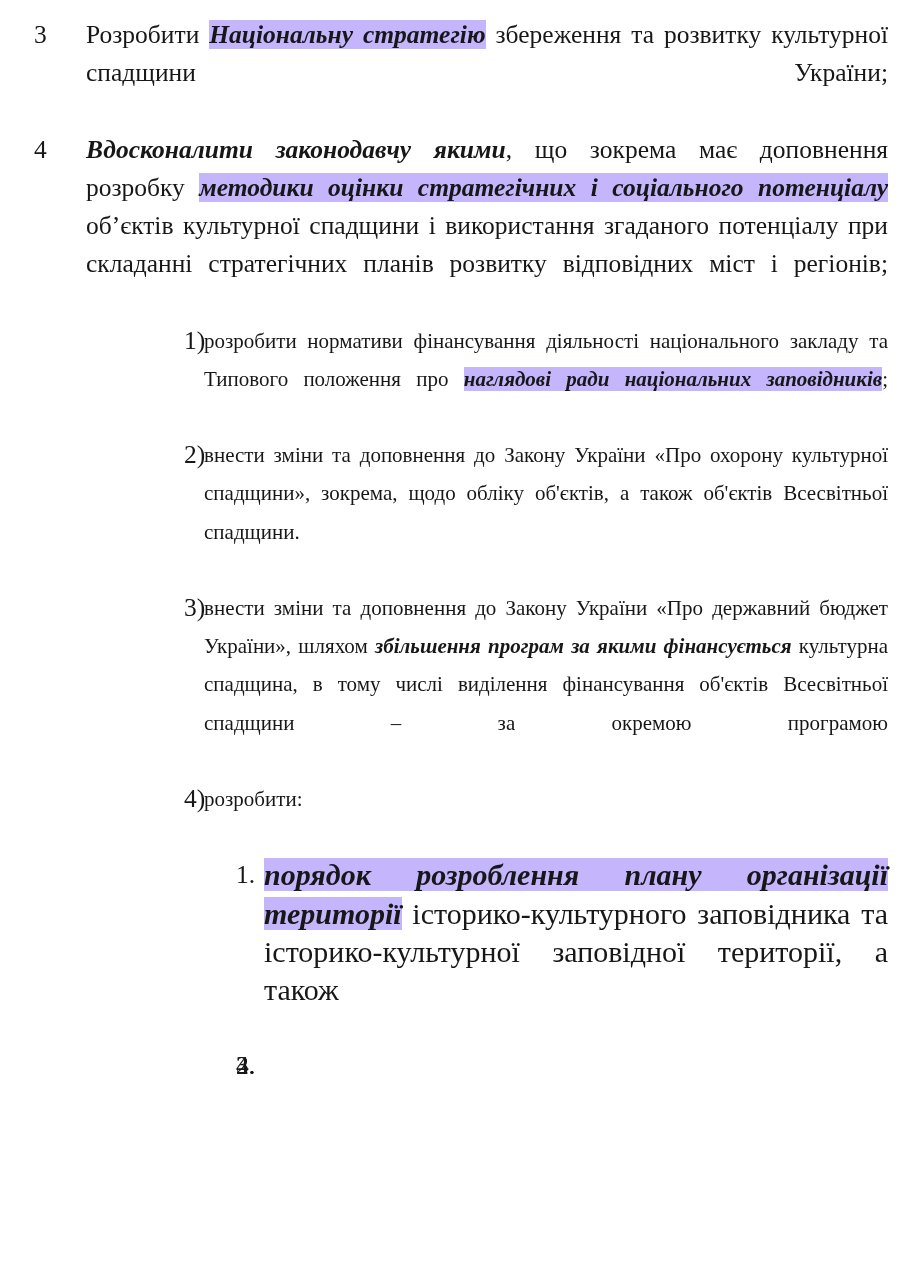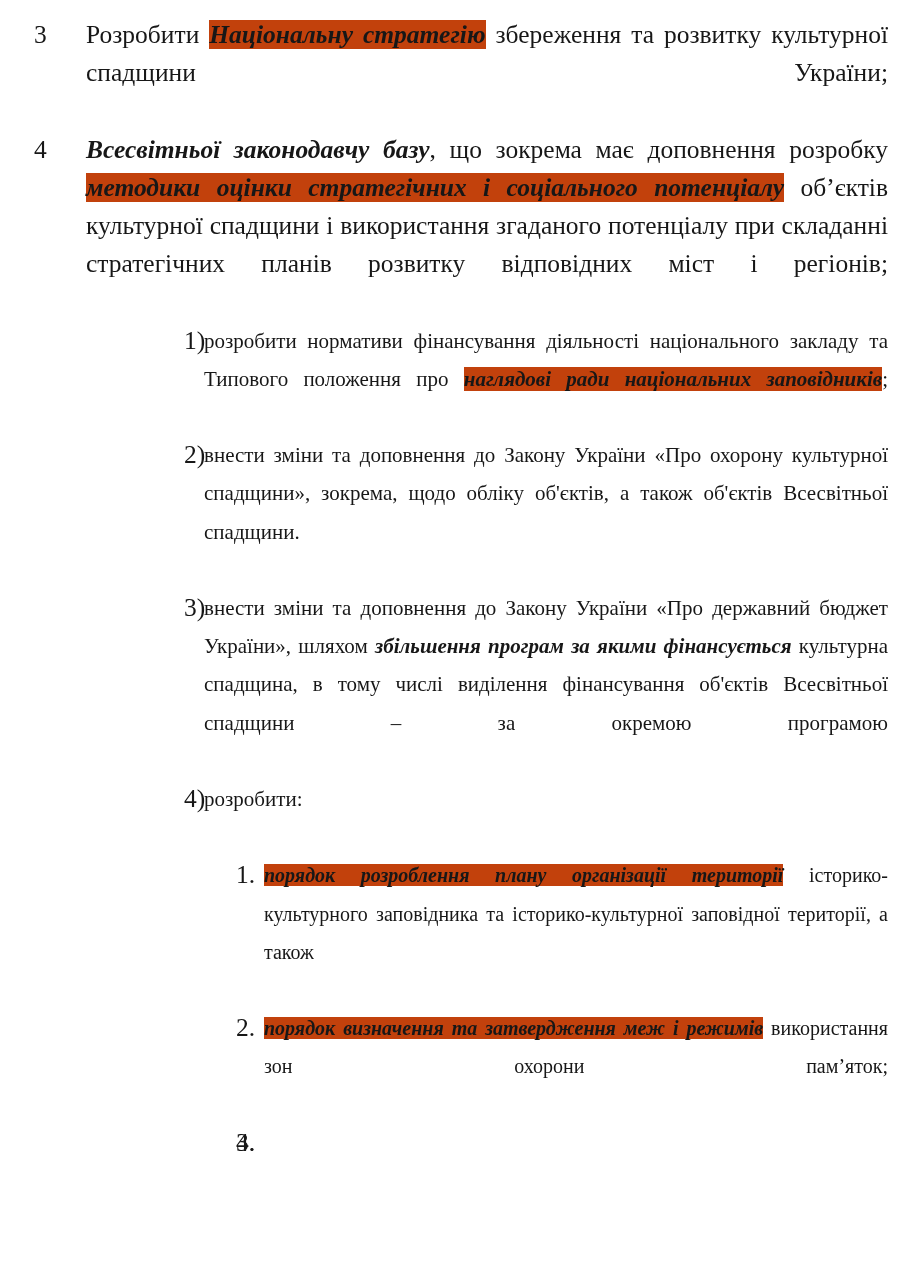--- a/index.html
+++ b/index.html
@@ -76,33 +76,33 @@
     padding-right: 23px;
   }
   .l3-num {
     position: absolute;
     left: 236px;
     top: 0;
     font-size: 25.5px;
     line-height: 38.2px;
   }
   .l3-body {
-    font-size: 20px;
+    font-size: 30px;
     line-height: 38.2px;
     text-align: justify;
   }
 
   
   .l1-body > span,
   .l2-body > span,
   .l3-body > span { }
 
   
   .hl {
-    background-color: #c2410c;
+    background-color: #c4b5fd;
   }
   .bi {
     font-weight: bold;
     font-style: italic;
   }
   .plain { }
 
   
   .j { text-align: justify; }
   .j::after {
@@ -115,21 +115,21 @@
 <body>
 
 <div class="page">
   <div class="doc" id="doc-root" style="padding-top: 16px;">
       <div class="l1-item">
         <span class="l1-num">3</span>
         <div class="l1-body j"><span class="plain">Розробити </span><span class="bi hl">Національну стратегію</span><span class="plain"> збереження та розвитку культурної спадщини України;</span></div>
       </div>
       <div class="l1-item">
         <span class="l1-num">4</span>
-        <div class="l1-body j"><span class="bi">Всесвітньої законодавчу базу</span><span class="plain">, що зокрема має доповнення розробку </span><span class="bi hl">методики оцінки стратегічних і соціального потенціалу</span><span class="plain"> обʼєктів культурної спадщини і використання згаданого потенціалу при складанні стратегічних планів розвитку відповідних міст і регіонів;</span></div>
+        <div class="l1-body j"><span class="bi">Вдосконалити законодавчу якими</span><span class="plain">, що зокрема має доповнення розробку </span><span class="bi hl">методики оцінки стратегічних і соціального потенціалу</span><span class="plain"> обʼєктів культурної спадщини і використання згаданого потенціалу при складанні стратегічних планів розвитку відповідних міст і регіонів;</span></div>
       </div>
       <div class="l2-item">
         <span class="l2-num">1)</span>
         <div class="l2-body j"><span class="plain">розробити нормативи фінансування діяльності національного закладу та Типового положення про </span><span class="bi hl">наглядові ради національних заповідників</span><span class="plain">;</span></div>
       </div>
       <div class="l2-item">
         <span class="l2-num">2)</span>
         <div class="l2-body j"><span class="plain">внести зміни та доповнення до Закону України «Про охорону культурної спадщини», зокрема, щодо обліку об'єктів, а також об'єктів Всесвітньої спадщини.</span></div>
       </div>
       <div class="l2-item">
@@ -139,21 +139,20 @@
       <div class="l2-item">
         <span class="l2-num">4)</span>
         <div class="l2-body j"><span class="plain">розробити:</span></div>
       </div>
       <div class="l3-item">
         <span class="l3-num">1.</span>
         <div class="l3-body j"><span class="bi hl">порядок розроблення плану організації території</span><span class="plain"> історико-культурного заповідника та історико-культурної заповідної території, а також</span></div>
       </div>
       <div class="l3-item">
         <span class="l3-num">2.</span>
-        <div class="l3-body j"><span class="bi hl">порядок визначення та затвердження меж і режимів</span><span class="plain"> використання зон охорони памʼяток;</span></div>
       </div>
       <div class="l3-item">
         <span class="l3-num">3.</span>
       </div>
       <div class="l3-item">
         <span class="l3-num">4.</span>
         <div class="l3-body j"></div>
       </div>
     </div>
 </div>

